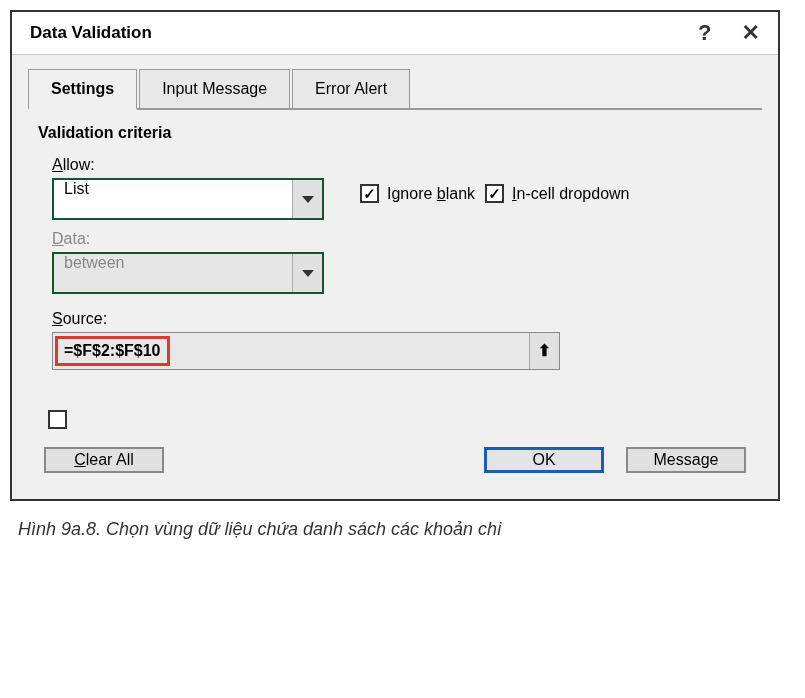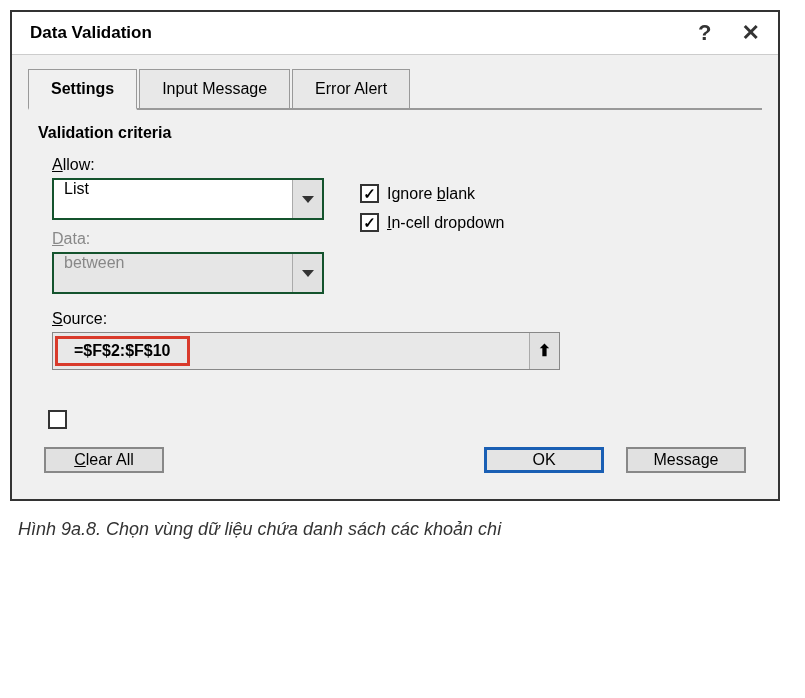--- a/index.html
+++ b/index.html
@@ -78,21 +78,21 @@
       align-items: flex-start;
       margin-bottom: 6px;
     }
     .left-col {
       display: flex;
       flex-direction: column;
       margin-left: 14px;
     }
     .right-col {
       display: flex;
-      flex-direction: column;
+      flex-direction: row;
       margin-left: 36px;
       padding-top: 28px;
       gap: 10px;
     }
     .field-label {
       font-size: 16px;
       margin-bottom: 4px;
     }
     .underline { text-decoration: underline; }
     .combo {
@@ -158,21 +158,21 @@
     .source-input-row {
       display: flex;
       align-items: center;
       width: 508px;
       height: 38px;
       border: 1px solid #888;
       background: #e8e8e8;
     }
     .source-highlight {
       border: 3px solid #d93a2b;
-      padding: 3px 16px;
+      padding: 3px 6px;
       background: #e8e8e8;
       font-size: 16px;
       font-weight: 600;
       margin: 2px;
     }
     .source-spacer { flex: 1; }
     .range-btn {
       width: 30px;
       height: 100%;
       background: #e1e1e1;

